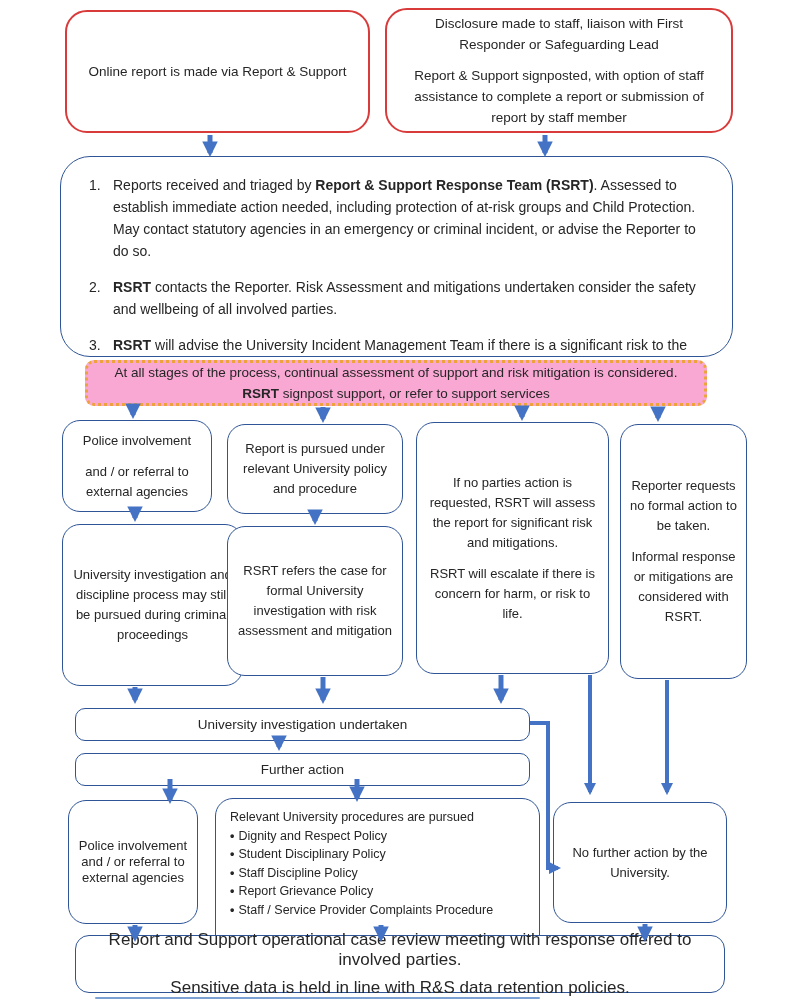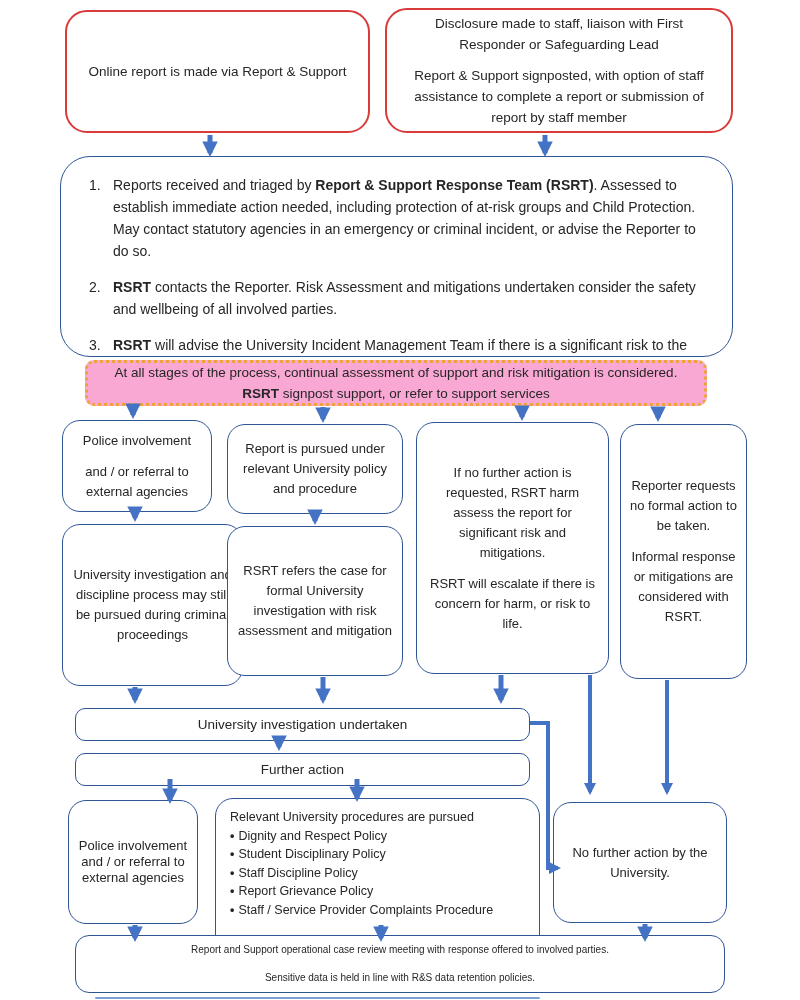--- a/index.html
+++ b/index.html
@@ -35,21 +35,21 @@
   .bar{left:75px;width:455px;height:33px;border-radius:10px;font-size:13.5px;}
   #uiu{position:absolute;top:708px;}
   #fa{position:absolute;top:753px;}
   
   #police2{left:68px;top:800px;width:130px;height:124px;border-radius:18px;font-size:13px;line-height:16px;}
   #proc{left:215px;top:798px;width:325px;height:158px;border-radius:18px;font-size:12.5px;line-height:18.5px;padding:9px 8px 0 14px;}
   #proc .row{display:block;}
   .blt{font-weight:bold;margin-right:4px;}
   #nfa{left:553px;top:802px;width:174px;height:121px;border-radius:18px;font-size:13px;line-height:20px;}
   
-  #review{left:75px;top:935px;width:650px;height:58px;border-radius:14px;font-size:10px;line-height:20px;}
+  #review{left:75px;top:935px;width:650px;height:58px;border-radius:14px;font-size:17px;line-height:20px;}
   #review p + p{margin-top:8px;}
   #crop-edge{position:absolute;left:95px;top:997px;width:445px;height:2px;background:#7aa0d4;border-radius:2px;}
   .connectors{position:absolute;left:0;top:0;width:800px;height:1000px;pointer-events:none;}
   b{font-weight:bold;}
 </style>
 </head>
 <body>
 
 <div class="canvas">
 
@@ -82,21 +82,21 @@
   </div>
 
   <div class="box col center" id="c1a">
     <p>Police involvement</p>
     <p>and / or referral to external agencies</p>
   </div>
   <div class="box col center" id="c2a">
     <p>Report is pursued under relevant University policy and procedure</p>
   </div>
   <div class="box col center" id="c3">
-    <p>If no further action is requested, RSRT harm assess the report for significant risk and mitigations.</p>
+    <p>If no parties action is requested, RSRT will assess the report for significant risk and mitigations.</p>
     <p>RSRT will escalate if there is concern for harm, or risk to life.</p>
   </div>
   <div class="box col center" id="c4">
     <p>Reporter requests no formal action to be taken.</p>
     <p>Informal response or mitigations are considered with RSRT.</p>
   </div>
 
   <div class="box col center" id="c1b">
     <p>University investigation and discipline process may still be pursued during criminal proceedings</p>
   </div>

